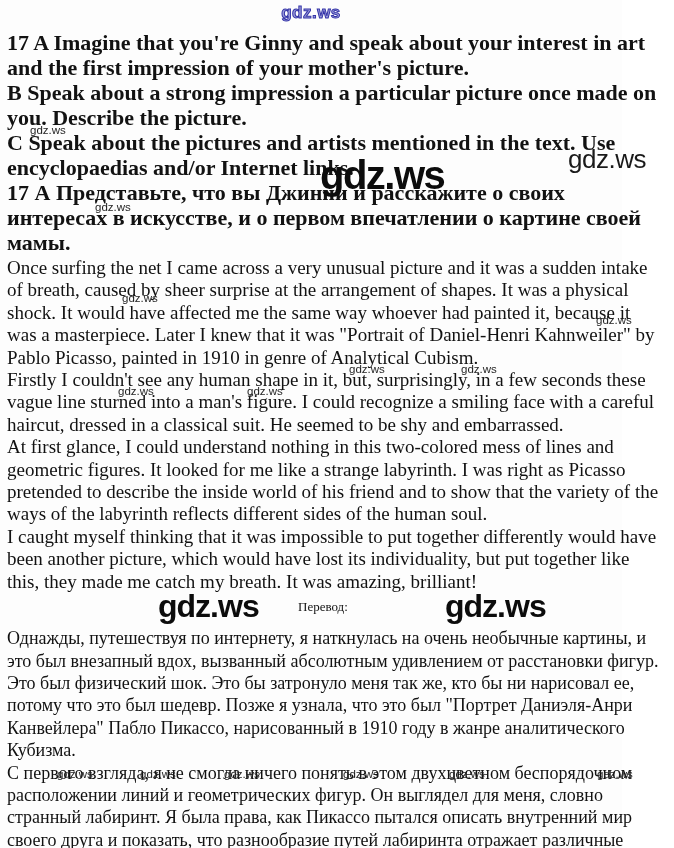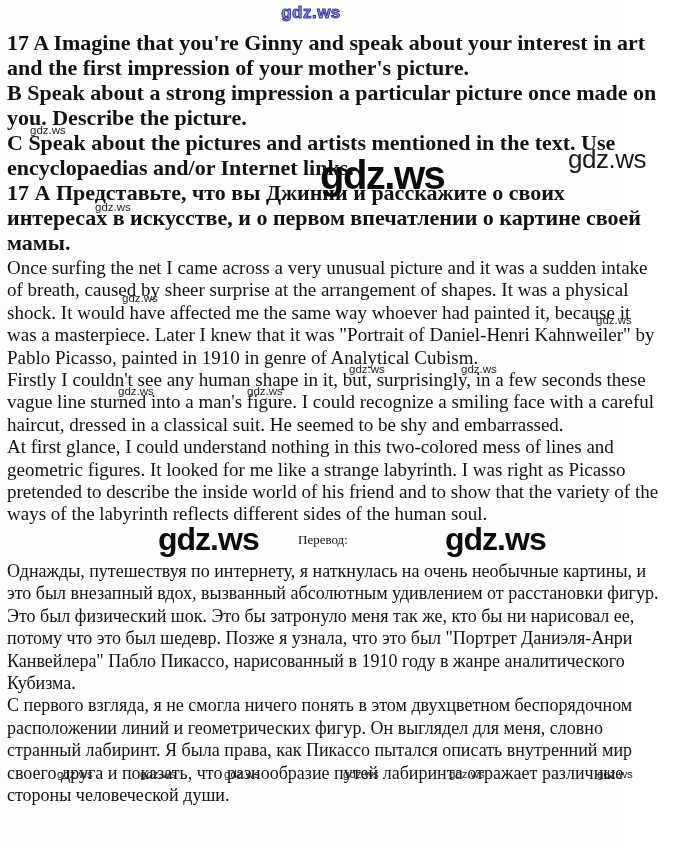--- a/index.html
+++ b/index.html
@@ -100,20 +100,21 @@
       <div class="tline">17 A Imagine that you're Ginny and speak about your interest in art and the first impression of your mother's picture.</div>
       <div class="tline">B Speak about a strong impression a particular picture once made on you. Describe the picture.</div>
       <div class="tline">C Speak about the pictures and artists mentioned in the text. Use encyclopaedias and/or Internet links.</div>
       <div class="tline">17 А Представьте, что вы Джинни и расскажите о своих интересах в искусстве, и о первом впечатлении о картине своей мамы.</div>
     </div>
 
     <div class="answer-en">
       <div class="para">Once surfing the net I came across a very unusual picture and it was a sudden intake of breath, caused by sheer surprise at the arrangement of shapes. It was a physical shock. It would have affected me the same way whoever had painted it, because it was a masterpiece. Later I knew that it was "Portrait of Daniel-Henri Kahnweiler" by Pablo Picasso, painted in 1910 in genre of Analytical Cubism.</div>
       <div class="para">Firstly I couldn't see any human shape in it, but, surprisingly, in a few seconds these vague line sturned into a man's figure. I could recognize a smiling face with a careful haircut, dressed in a classical suit. He seemed to be shy and embarrassed.</div>
       <div class="para">At first glance, I could understand nothing in this two-colored mess of lines and geometric figures. It looked for me like a strange labyrinth. I was right as Picasso pretended to describe the inside world of his friend and to show that the variety of the ways of the labyrinth reflects different sides of the human soul.</div>
+      <div class="para">I caught myself thinking that it was impossible to put together differently would have been another picture, which would have lost its individuality, but put together like this, they made me catch my breath. It was amazing, brilliant!</div>
     </div>
 
     <div class="perevod-row">
       <span class="wm-mid wm-mid-left">gdz.ws</span>
       <span class="perevod-label">Перевод:</span>
       <span class="wm-mid wm-mid-right">gdz.ws</span>
     </div>
 
     <div class="answer-ru">
       <div class="para">Однажды, путешествуя по интернету, я наткнулась на очень необычные картины, и это был внезапный вдох, вызванный абсолютным удивлением от расстановки фигур. Это был физический шок. Это бы затронуло меня так же, кто бы ни нарисовал ее, потому что это был шедевр. Позже я узнала, что это был "Портрет Даниэля-Анри Канвейлера" Пабло Пикассо, нарисованный в 1910 году в жанре аналитического Кубизма.</div>

